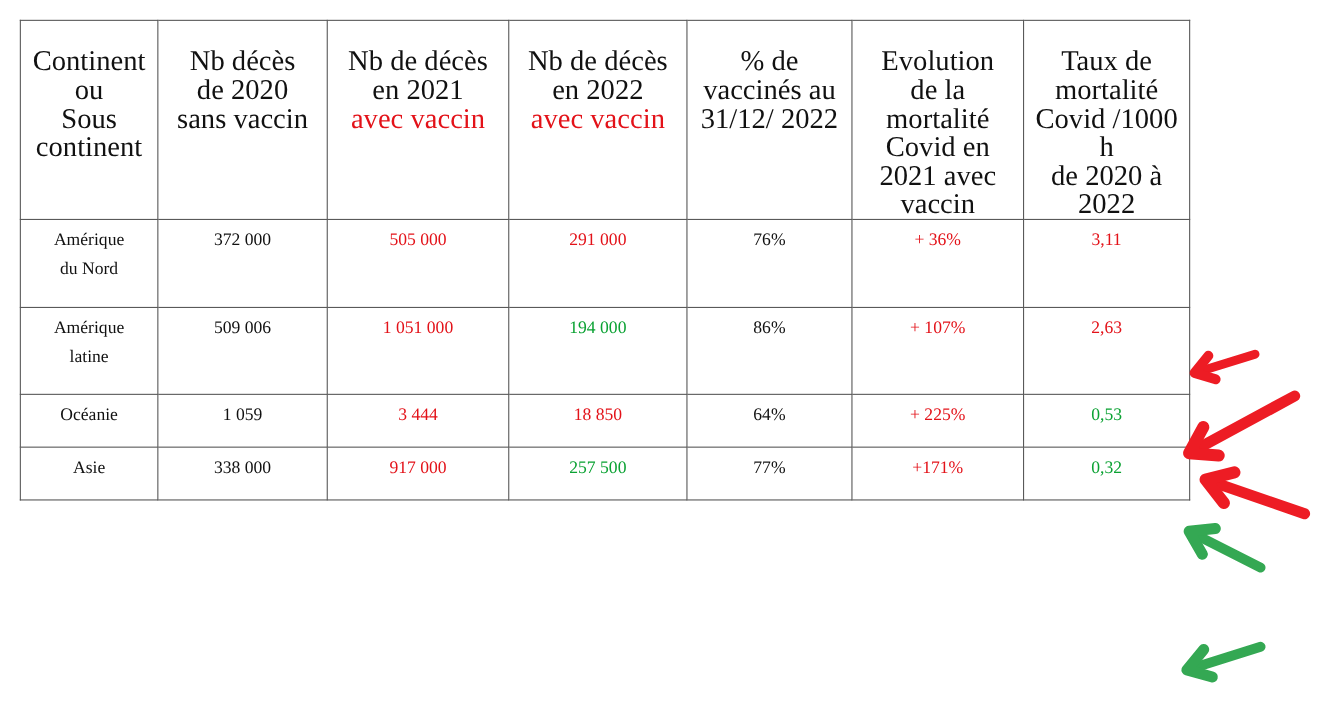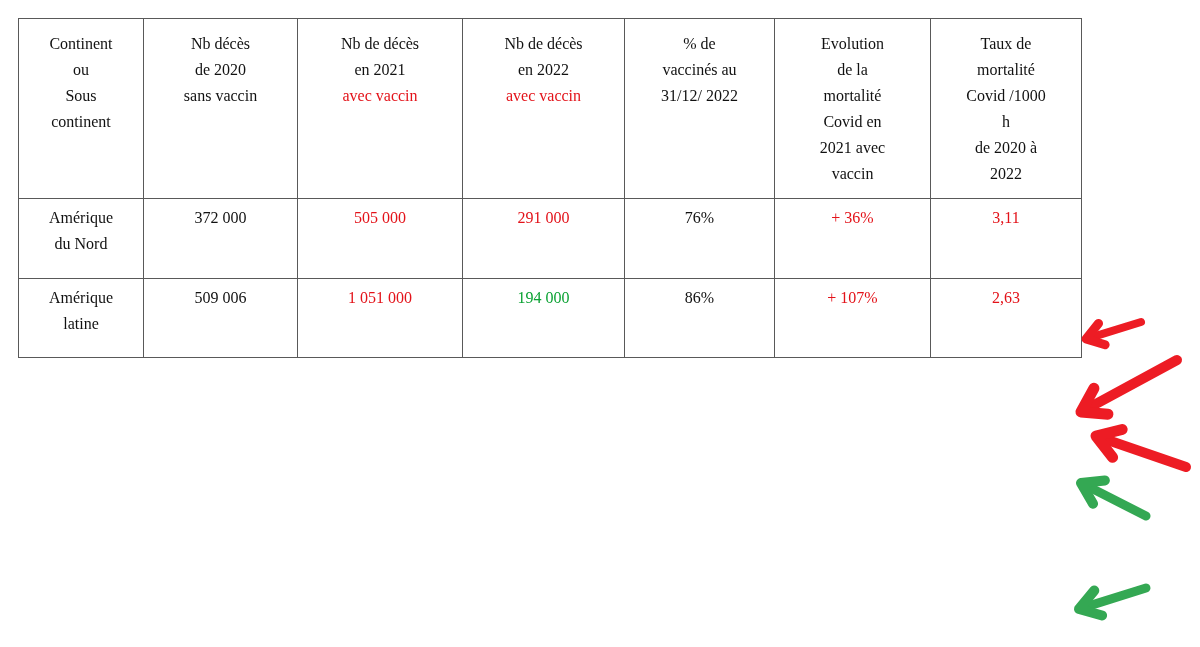--- a/index.html
+++ b/index.html
@@ -28,21 +28,21 @@
     text-align:center;
     vertical-align:top;
     white-space:pre-line;
     font-size:16px;
     line-height:26px;
     padding:6px 4px 0 4px;
     color:#111111;
     font-weight:normal;
   }
   thead tr{height:180px;}
-  th{padding-top:12px;font-size:16px;}
+  th{padding-top:24px;font-size:26px;}
   tbody tr:nth-child(1){height:80px}
   tbody tr:nth-child(2){height:79px}
   tbody tr:nth-child(3){height:48px}
   tbody tr:nth-child(4){height:48px}
   tbody tr:nth-child(5){height:47px}
   tbody tr:nth-child(6){height:47px}
   tbody tr:nth-child(7){height:83px}
   .c-k{color:#111111}
   .c-r{color:#e31219}
   .c-g{color:#0ba233}
@@ -111,20 +111,38 @@
         <tr>
           <td class="c-k">Amérique
 latine</td>
           <td class="c-k">509 006</td>
           <td class="c-r">1 051 000</td>
           <td class="c-g">194 000</td>
           <td class="c-k">86%</td>
           <td class="c-r">+ 107%</td>
           <td class="c-r">2,63</td>
         </tr>
+        <tr>
+          <td class="c-k">Océanie</td>
+          <td class="c-k">1 059</td>
+          <td class="c-r">3 444</td>
+          <td class="c-r">18 850</td>
+          <td class="c-k">64%</td>
+          <td class="c-r">+ 225%</td>
+          <td class="c-g">0,53</td>
+        </tr>
+        <tr>
+          <td class="c-k">Asie</td>
+          <td class="c-k">338 000</td>
+          <td class="c-r">917 000</td>
+          <td class="c-g">257 500</td>
+          <td class="c-k">77%</td>
+          <td class="c-r">+171%</td>
+          <td class="c-g">0,32</td>
+        </tr>
       </tbody>
   </table>
 
   <svg class="arrows" viewBox="0 0 1200 647" xmlns="http://www.w3.org/2000/svg">
       <g stroke="#ed1c24" fill="none" stroke-linecap="round" stroke-linejoin="round">
         <line x1="1141" y1="322" x2="1088.8662079229487" y2="338.1140811874522" stroke-width="8"></line>
         <path d="M 1105.1439571460492 344.78868765699394 L 1086 339 L 1098.5386303056764 323.4185125852" stroke-width="9"></path>
       </g>
       <g stroke="#ed1c24" fill="none" stroke-linecap="round" stroke-linejoin="round">
         <line x1="1177" y1="360" x2="1083.6378758996104" y2="410.57115055437777" stroke-width="10"></line>

